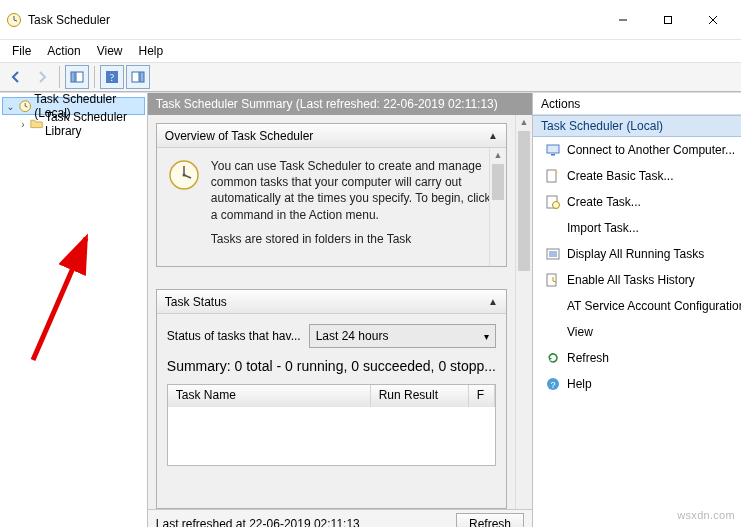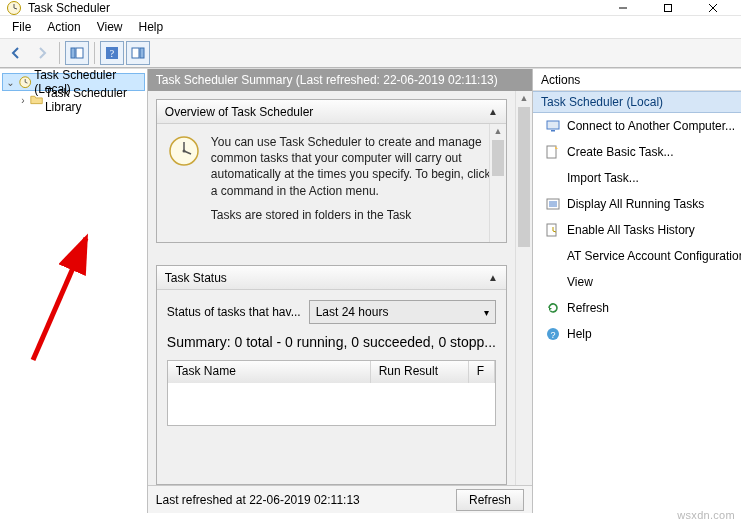--- a/index.html
+++ b/index.html
@@ -9,21 +9,21 @@
     font-size: 12px;
     background: #fff;
     color: #000;
     width: 741px;
     height: 527px;
     overflow: hidden;
     position: relative;
   }
   
   .titlebar {
-    height: 16px;
+    height: 40px;
     display: flex;
     align-items: center;
     padding: 0 6px;
     border-bottom: 1px solid #e5e5e5;
   }
   .titlebar .app-icon { width:16px; height:16px; margin-right:6px; display:inline-flex; align-items:center; justify-content:center;}
   .titlebar .title { flex:1; font-size:12px; color:#000;}
   .winbtn { width:45px; height:28px; display:flex; align-items:center; justify-content:center; color:#000;}
   .winbtn svg { width:10px; height:10px; }
   
@@ -74,21 +74,21 @@
   .overview-text { font-size:12px; line-height:1.35; color:#222; overflow:hidden;}
   .vscroll { width:17px; background:#f0f0f0; border-left:1px solid #ddd;}
   .vscroll .thumb { background:#cdcdcd; margin:2px;}
   
   .ts-body { padding:10px; display:flex; flex-direction:column; gap:10px;}
   .ts-row1 { display:flex; align-items:center; gap:8px;}
   .ts-row1 label { flex:0 0 auto;}
   .combo { flex:1; height:24px; border:1px solid #a7a7a7; background:#eaeaea; display:flex; align-items:center; justify-content:space-between; padding:0 6px; font-size:12px;}
   .combo .dd { font-size:10px;}
   .summary-line { font-size:14px; white-space:nowrap; overflow:hidden; text-overflow:ellipsis;}
-  .table { border:1px solid #b9b9b9; background:#fff; height:66px; display:flex; flex-direction:column;}
+  .table { border:1px solid #b9b9b9; background:#fff; height:82px; display:flex; flex-direction:column;}
   .thead { display:flex; height:22px; background:linear-gradient(#fdfdfd,#e6e6e6); border-bottom:1px solid #cfcfcf);}
   .th { padding:3px 8px; border-right:1px solid #d4d4d4; font-size:12px; white-space:nowrap; overflow:hidden;}
   .th1{flex:0 0 62%;} .th2{flex:0 0 30%;} .th3{flex:1;}
   .status-footer {
     height:28px; border-top:1px solid #c9c9c9; background:#f4f4f4;
     display:flex; align-items:center; justify-content:space-between; padding:0 8px;
   }
   .btn { height:22px; padding:0 12px; border:1px solid #adadad; background:linear-gradient(#fdfdfd,#e7e7e7); font-size:12px;}
   
   .act-title { height:22px; display:flex; align-items:center; padding:0 8px; border-bottom:1px solid #ddd; font-size:12px;}
@@ -288,20 +288,29 @@
       <div class="act-item">
           <span class="ai">
             <svg viewBox="0 0 16 16">
               <rect x="2" y="2" width="9" height="12" fill="#fff" stroke="#888"></rect>
               <path d="M10 2l3 3-3 0z" fill="#f3c057"></path>
             </svg>
           </span>
           <span>Create Basic Task...</span>
         </div>
       <div class="act-item">
+          <span class="ai">
+            <svg viewBox="0 0 16 16">
+              <rect x="2" y="2" width="10" height="12" fill="#fff" stroke="#888"></rect>
+              <circle cx="11" cy="11" r="3.5" fill="#fdf6d9" stroke="#b89700"></circle>
+            </svg>
+          </span>
+          <span>Create Task...</span>
+        </div>
+      <div class="act-item">
           <span class="ai"></span>
           <span>Import Task...</span>
         </div>
       <div class="act-item">
           <span class="ai">
             <svg viewBox="0 0 16 16">
               <rect x="2" y="3" width="12" height="10" fill="#fff" stroke="#888"></rect>
               <line x1="4" y1="6" x2="12" y2="6" stroke="#4d7fc9"></line>
               <line x1="4" y1="8" x2="12" y2="8" stroke="#4d7fc9"></line>
               <line x1="4" y1="10" x2="12" y2="10" stroke="#4d7fc9"></line>

